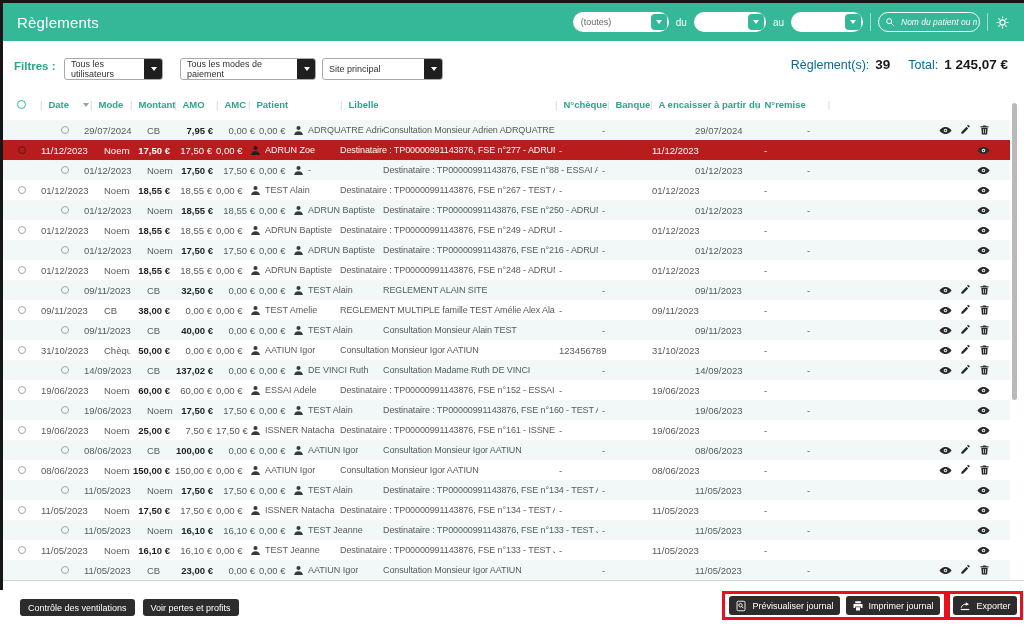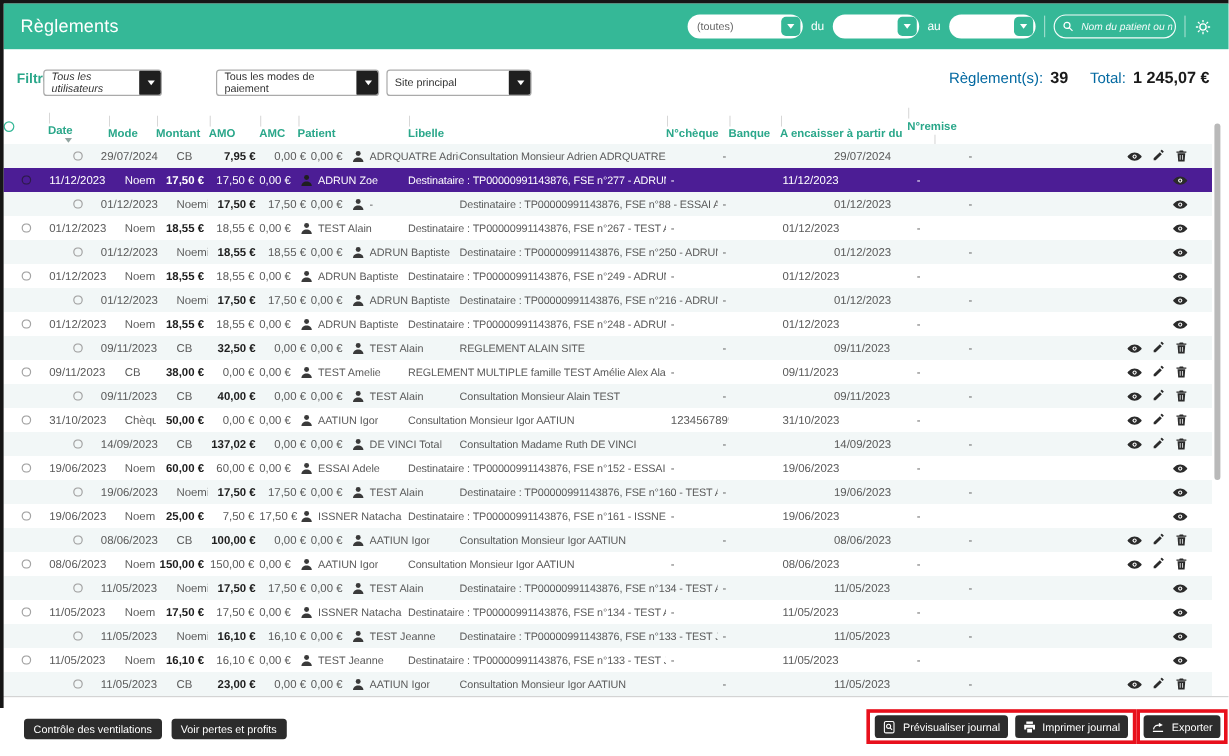--- a/index.html
+++ b/index.html
@@ -28,43 +28,43 @@
         font-size:8.5px;color:#fff;font-style:italic;font-family:"Liberation Sans",sans-serif;}
   .searchpill input::placeholder{color:rgba(255,255,255,.95);font-style:italic;}
   .gearbtn{display:flex;align-items:center;justify-content:center;cursor:pointer;}
   
   .filterlabel{position:absolute;left:14px;top:60px;color:#2aa78a;font-size:11.5px;font-weight:bold;}
   .dd{position:absolute;top:58px;height:22px;background:#fff;border:1px solid #aaa;border-radius:3px;
       display:flex;align-items:center;justify-content:space-between;font-size:9px;color:#333;
       padding-left:6px;overflow:hidden;}
   .dd .arrow{width:19px;height:22px;margin-right:-1px;background:#1f1f1f;border-radius:2px;
       display:flex;align-items:center;justify-content:center;flex:0 0 auto;}
-  .dd1{left:36px;width:99px;font-style:italic;}
+  .dd1{left:64px;width:99px;}
   .dd2{left:180px;width:136px;}
   .dd3{left:322px;width:121px;}
   .summary{position:absolute;right:16px;top:57px;display:flex;align-items:baseline;gap:6px;white-space:nowrap;}
   .sumlabel{color:#0369a1;font-size:12.5px;}
   .sumvalue{color:#1a1a1a;font-size:13.5px;font-weight:bold;}
   .sumgap{width:6px;}
   
   .thead,.trow{display:grid;grid-template-columns:37px 50px 40px 44px 42px 32px 92px 215px 52px 43px 106px 46px 1fr;
       align-items:center;}
   .thead{position:absolute;top:89px;left:3px;width:1007px;height:31px;color:#2aa78a;
       font-weight:bold;font-size:9.5px;}
-  .thead>div{display:flex;white-space:nowrap;overflow:visible;flex-direction:column;}
+  .thead>div{display:flex;align-items:center;white-space:nowrap;overflow:visible;}
   .thead .sep::before{content:"|";color:#d4d4d4;font-weight:400;margin-right:6px;}
   .thead .hrem::after{content:"|";color:#d4d4d4;font-weight:400;margin-left:22px;}
   .thead .hradio{justify-content:center;}
   .hcircle{width:9px;height:9px;border:1px solid #35b897;border-radius:50%;}
   .sort{width:0;height:0;border-left:3px solid transparent;border-right:3px solid transparent;
         border-top:4px solid #90a5a1;margin-left:14px;}
   .tbody{position:absolute;top:120px;left:3px;width:1007px;}
   .trow{height:20px;font-size:9.5px;color:#5a5a5a;background:#fff;cursor:default;}
   .trow.alt{background:#f2f7f7;padding-left:43px;}
-  .trow.selected{background:#4c1d95;color:#fff;}
+  .trow.selected{background:#b91c1c;color:#fff;}
   .trow.selected .montant{color:#fff;}
   .c{overflow:hidden;white-space:nowrap;}
   .c.radio{display:flex;justify-content:center;}
   .rb{width:8px;height:8px;border:1px solid #a3a3a3;border-radius:50%;}
   .trow.selected .rb{border-color:rgba(25,25,25,.6);}
   .c.date{padding-left:1px;}
   .c.mode{padding-left:14px;}
   .c.montant{text-align:right;padding-right:4px;font-weight:bold;color:#1e1e1e;}
   .c.amo{text-align:right;padding-right:4px;}
   .c.amc{text-align:right;padding-right:8px;}
@@ -666,21 +666,21 @@
         <div class="c montant">137,02 €</div>
         <div class="c amo">0,00 €</div>
         <div class="c amc">0,00 €</div>
         <div class="c patient">
           <span class="picon">
             <svg viewBox="0 0 24 24" width="11" height="11">
               <circle cx="12" cy="6.5" r="4.5" fill="currentColor"></circle>
               <path fill="currentColor" d="M2.5 22c0-5.2 4.3-8.5 9.5-8.5s9.5 3.3 9.5 8.5z"></path>
             </svg>
           </span>
-          <span class="pname">DE VINCI Total</span>
+          <span class="pname">DE VINCI Ruth</span>
         </div>
         <div class="c libelle">Consultation Madame Ruth DE VINCI</div>
         <div class="c nch">-</div>
         <div class="c bank"></div>
         <div class="c enc">14/09/2023</div>
         <div class="c rem">-</div>
         <div class="c act">
           <span class="aicon">
             <svg viewBox="0 0 24 24" width="13" height="13">
               <path fill="currentColor" d="M12 5.5C6 5.5 1.7 10.3 1 12c.7 1.7 5 6.5 11 6.5S22.3 13.7 23 12c-.7-1.7-5-6.5-11-6.5z"></path>

